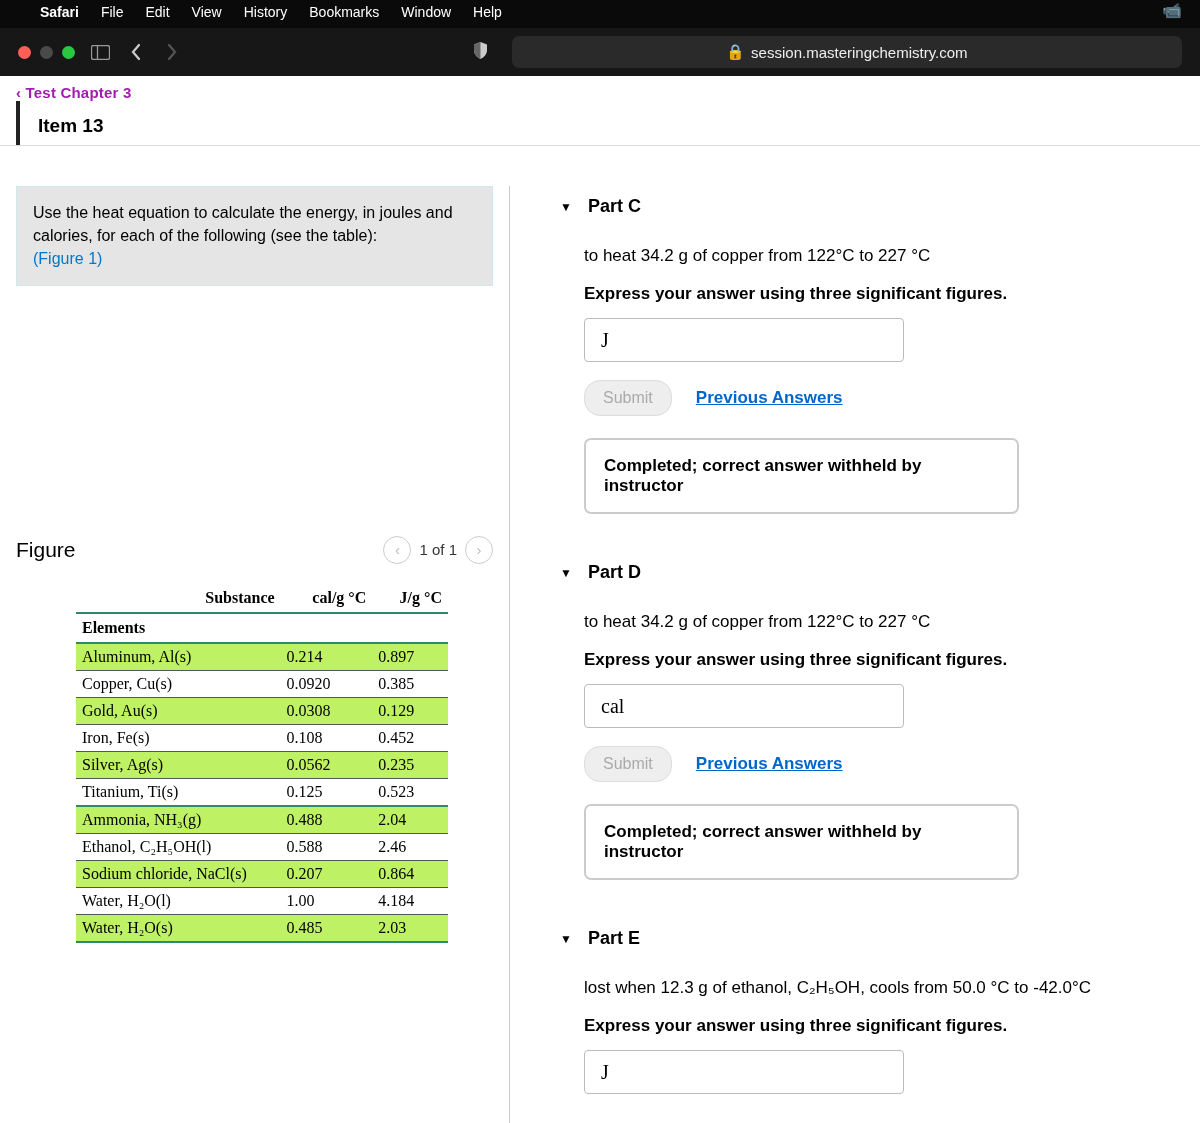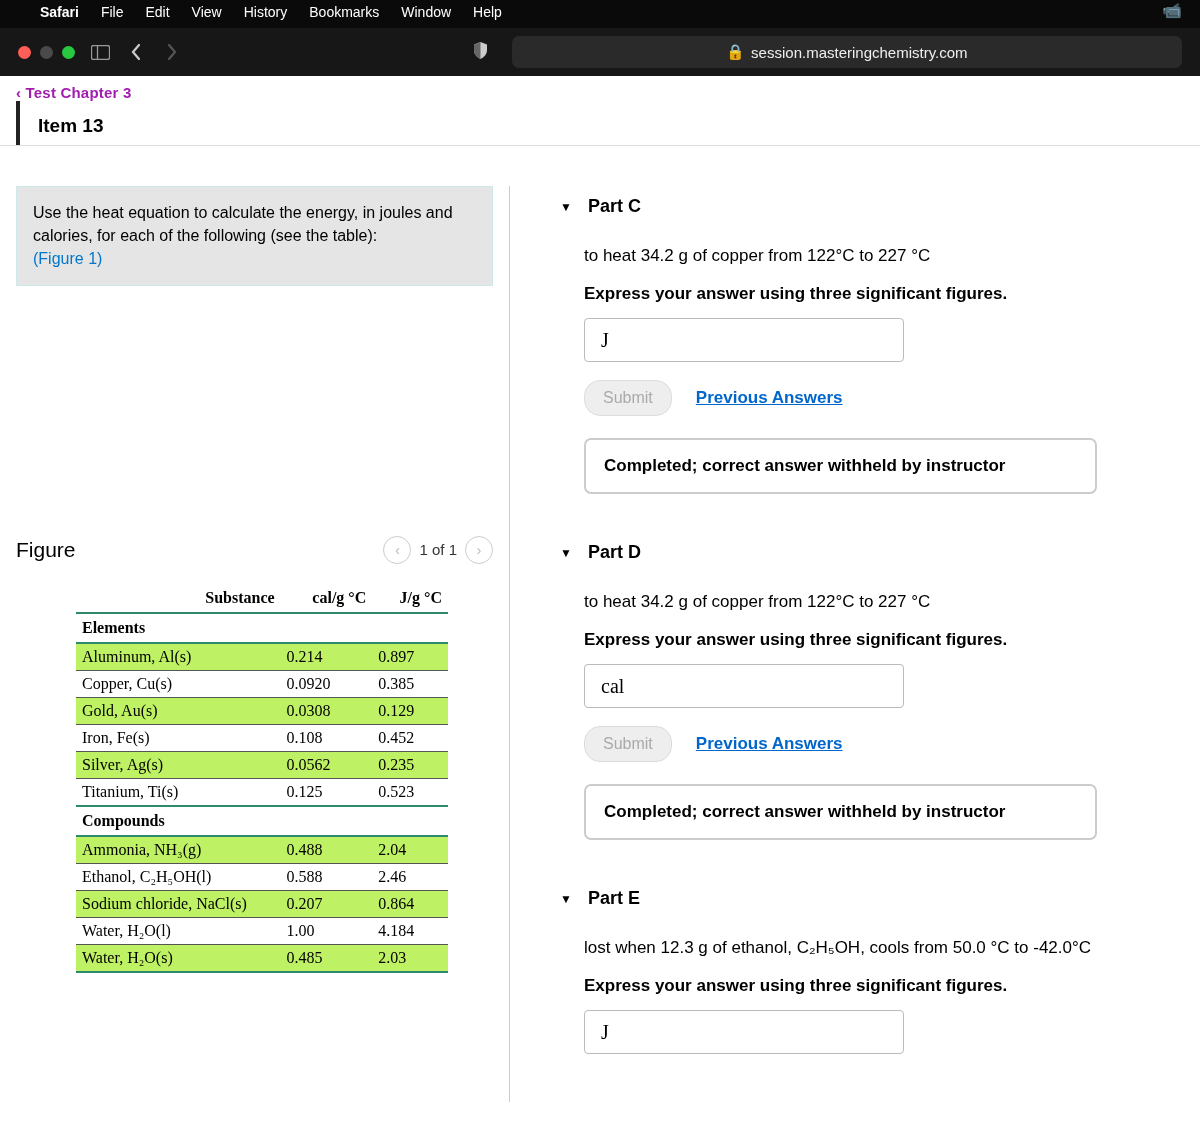--- a/index.html
+++ b/index.html
@@ -39,21 +39,21 @@
 .right{flex:1;padding:10px 30px 0 50px}
 .part{margin-bottom:48px}
 .part-head{display:flex;align-items:center;gap:16px;font-weight:700;font-size:18px;margin-bottom:26px}
 .tri{font-size:12px}
 .ptext{font-size:17px;margin:0 0 12px 24px;line-height:1.5}
 .ptext b{font-weight:700}
 .inputbox{border:1px solid #bbb;border-radius:4px;height:44px;width:320px;margin:4px 0 18px 24px;display:flex;align-items:center;padding:0 16px;font-family:"Times New Roman",serif;font-size:20px}
 .btnrow{display:flex;align-items:center;gap:24px;margin:0 0 22px 24px}
 .submit{background:#eee;border:1px solid #ddd;border-radius:16px;padding:8px 18px;color:#aaa;font-size:16px}
 .prevlink{color:#0066cc;text-decoration:underline;font-size:17px;font-weight:600}
-.statusbox{border:2px solid #ccc;border-radius:7px;padding:16px 18px;margin-left:24px;font-weight:700;font-size:17px;width:513px}
+.statusbox{border:2px solid #ccc;border-radius:7px;padding:16px 18px;margin-left:24px;font-weight:700;font-size:17px;width:435px}
 </style>
 </head>
 <body>
 
 <div class="menubar">
   <span class="apple"></span>
   <span class="app">Safari</span>
   <span>File</span>
   <span>Edit</span>
   <span>View</span>
@@ -155,23 +155,20 @@
             <tr class="alt">
               <td>Silver, Ag(s)</td>
               <td>0.0562</td>
               <td>0.235</td>
             </tr>
             <tr class="last">
               <td>Titanium, Ti(s)</td>
               <td>0.125</td>
               <td>0.523</td>
             </tr>
-            <tr class="section">
-              <td colspan="3">Compounds</td>
-            </tr>
             <tr class="alt">
               <td>Ammonia, NH₃(g)</td>
               <td>0.488</td>
               <td>2.04</td>
             </tr>
             <tr>
               <td>Ethanol, C₂H₅OH(l)</td>
               <td>0.588</td>
               <td>2.46</td>
             </tr>

